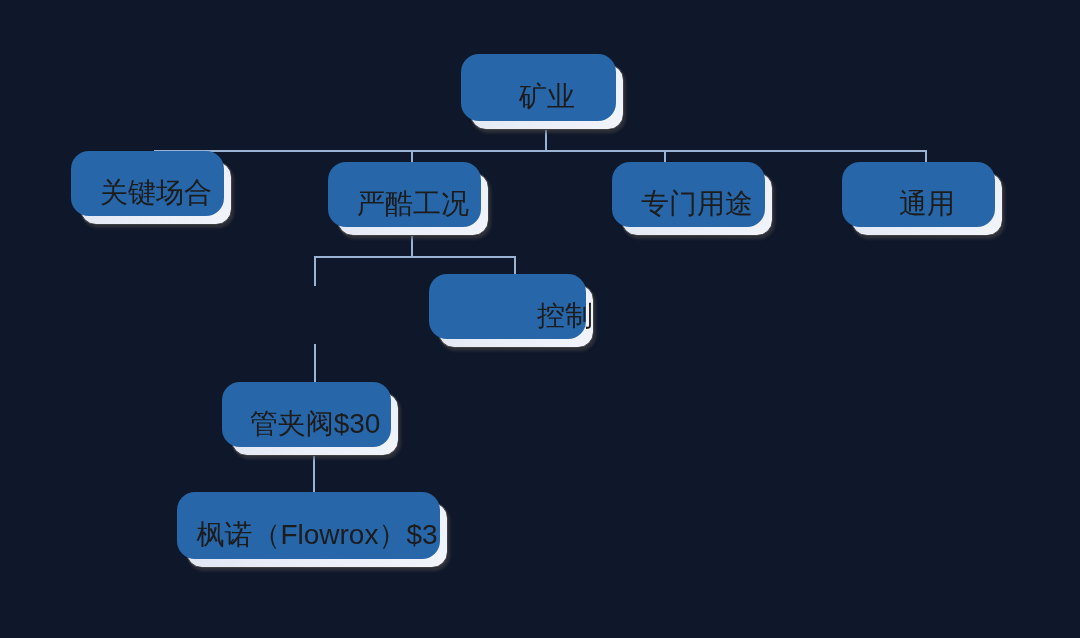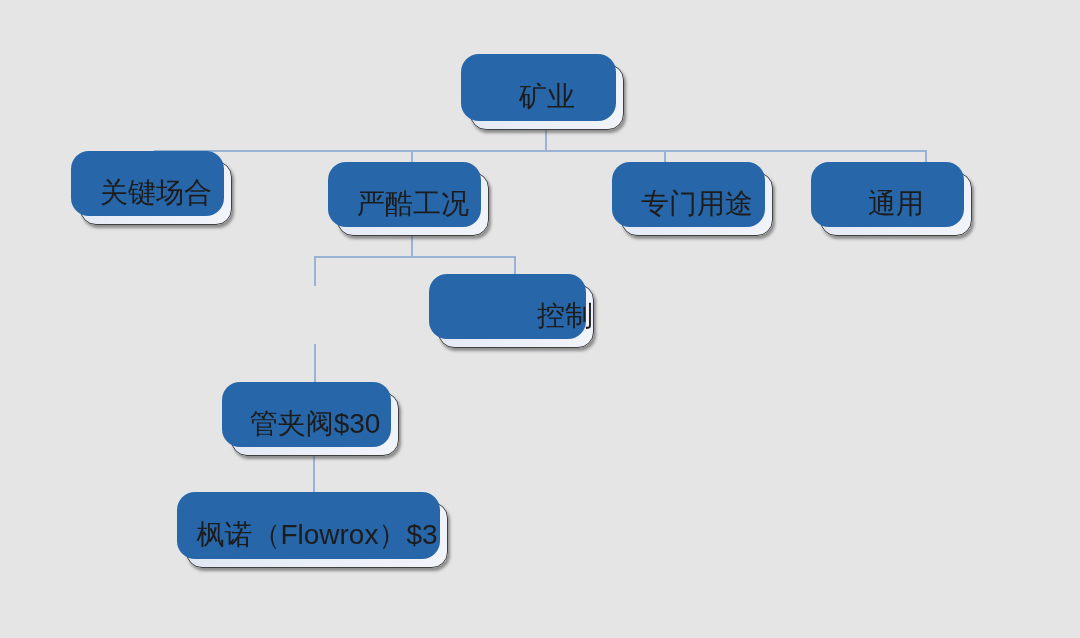--- a/index.html
+++ b/index.html
@@ -5,21 +5,21 @@
   html, body {
     margin: 0;
     padding: 0;
     background: #ffffff;
     font-family: "Liberation Sans", "DejaVu Sans", sans-serif;
   }
   .canvas {
     position: relative;
     width: 1080px;
     height: 638px;
-    background: #e5e5e5;
+    background: #0f172a;
     overflow: hidden;
   }
   
   .line {
     position: absolute;
     background: #9ab2d4;
     z-index: 0;
   }
   .line.h { height: 2px; }
   .line.v { width: 2px; }
@@ -48,21 +48,21 @@
     background: #2766a9;
     border-radius: 18px;
     z-index: -1;
   }
 
   
   .n-mining     { left: 470px; top: 64px;  width: 152px; height: 64px; }
   .n-critical   { left: 80px;  top: 161px; width: 150px; height: 62px; }
   .n-severe     { left: 337px; top: 172px; width: 150px; height: 62px; }
   .n-special    { left: 621px; top: 172px; width: 150px; height: 62px; }
-  .n-general    { left: 820px; top: 172px; width: 150px; height: 62px; }
+  .n-general    { left: 851px; top: 172px; width: 150px; height: 62px; }
   .n-isolation  { left: 238px; top: 284px; width: 154px; height: 62px; }
   .n-control    { left: 438px; top: 284px; width: 154px; height: 62px; justify-content: flex-end; }
   .n-pinch      { left: 231px; top: 392px; width: 166px; height: 62px; }
   .n-flowrox    { left: 186px; top: 502px; width: 260px; height: 64px; }
 
   
   .l-root-stem      { left: 545px; top: 126px; height: 26px; }
   .l-level1-bus     { left: 154px; top: 150px; width: 773px; }
   .l-drop-critical  { left: 154px; top: 150px; height: 24px; }
   .l-drop-severe    { left: 411px; top: 150px; height: 24px; }

